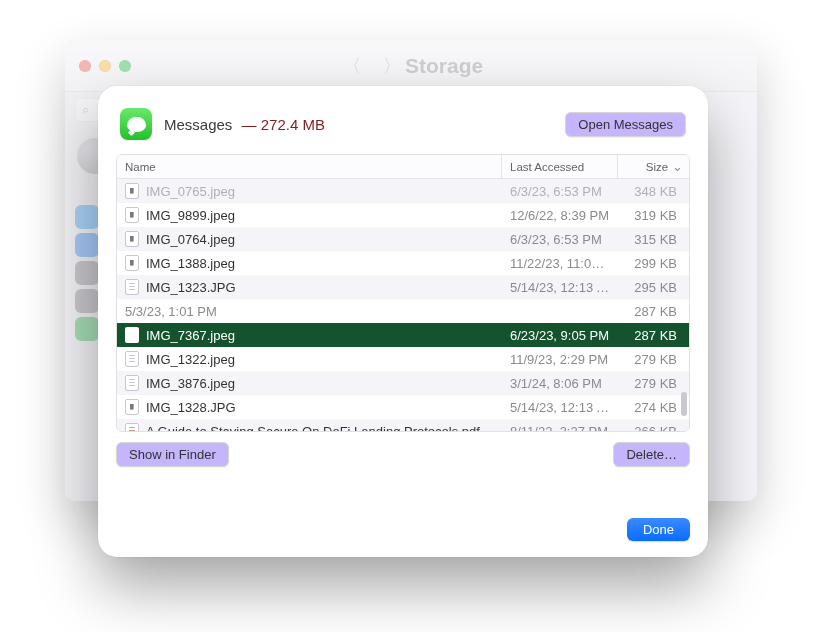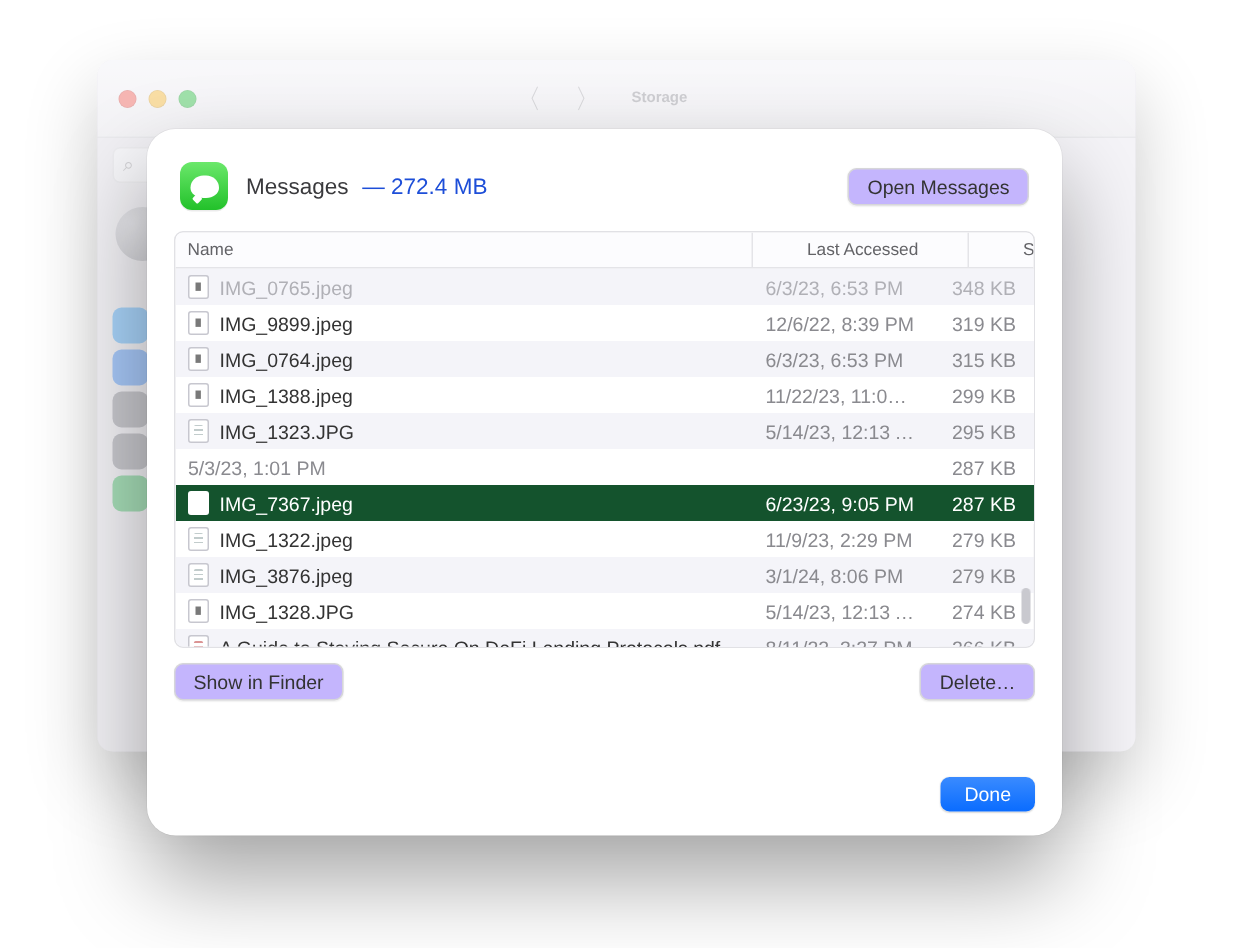--- a/index.html
+++ b/index.html
@@ -23,21 +23,21 @@
       background: linear-gradient(#f7f6fa, #ecebee);
       border-bottom: 1px solid #d8d7db;
       padding: 0 14px;
     }
     .traffic { display: flex; gap: 8px; margin-right: 12px; }
     .tdot { width: 12px; height: 12px; border-radius: 50%; }
     .tdot.red { background: #ff5f57; box-shadow: inset 0 0 0 0.5px rgba(0,0,0,0.15); }
     .tdot.yellow { background: #febc2e; box-shadow: inset 0 0 0 0.5px rgba(0,0,0,0.15); }
     .tdot.green { background: #28c840; box-shadow: inset 0 0 0 0.5px rgba(0,0,0,0.15); }
     .bg-navarrows { display: flex; gap: 22px; margin-left: 200px; color: #b0b0b5; font-size: 18px; }
-    .bg-title { margin-left: 20px; color: #9a9aa0; font-size: 10px; font-weight: 600; }
+    .bg-title { margin-left: 4px; color: #9a9aa0; font-size: 21px; font-weight: 600; }
     .bg-sidebar { position: absolute; left: 0; top: 52px; width: 208px; bottom: 0; background: #e6e5ec; border-right: 1px solid #dcdbe0; }
     .bg-search { position: absolute; left: 10px; top: 58px; width: 188px; height: 24px; border-radius: 5px; background: #f2f1f5; border: 1px solid #dedde2; display:flex; align-items:center; padding:0 6px; color:#a5a5aa; font-size:13px; }
     .bg-avatar { position: absolute; left: 12px; top: 98px; width: 36px; height: 36px; border-radius: 50%; background: radial-gradient(circle at 30% 30%, #cfcfd6, #9a9aa2); }
     .bg-text1 { position: absolute; left: 60px; top: 102px; color:#9d9da4; font-size:13px; }
     .bg-text2 { position: absolute; left: 60px; top: 120px; color:#bdbdc4; font-size:11px; }
     .bg-chiplist { position:absolute; left:10px; top:165px; display:flex; flex-direction:column; gap:4px; }
     .bg-chip { width: 24px; height: 24px; border-radius:6px; }
     .overlay-dim { position:absolute; inset:0; background: rgba(250,250,252,0.55); }
 
     
@@ -58,34 +58,34 @@
       display:flex; align-items:center; justify-content:center;
       margin-right: 12px;
       box-shadow: 0 1px 0 rgba(0,0,0,0.08);
     }
     .bubble {
       width: 19px; height: 15px; background: #fff; border-radius: 50% 50% 50% 50% / 60% 60% 50% 50%;
       position: relative;
     }
     .bubble::after { content:""; position:absolute; left:2px; bottom:-3px; width:5px; height:5px; background:#fff; border-radius:1px; transform: rotate(45deg); }
     .app-name { font-size: 15px; color: #3a3a3d; font-weight: 400; }
-    .app-size { font-size: 15px; color: #1d4ed8; margin-left: 5px; }
+    .app-size { font-size: 15px; color: #7f1d1d; margin-left: 5px; }
     .spacer { flex: 1; }
     .btn {
       background: #c4b5fd;
       border: 0.5px solid #d6d6d9;
       border-radius: 6px;
       padding: 4px 12px;
       font-size: 13px; color: #333;
       box-shadow: 0 0.5px 1px rgba(0,0,0,0.06);
       cursor: default;
     }
 
     .table-wrap { margin: 0 18px; border: 1px solid #e1e1e5; border-radius: 6px; overflow: hidden; height: 278px; display:flex; flex-direction:column; }
-    .thead { display:flex; background: #fcfcfe; border-bottom: 1px solid #e4e4e8; font-size: 11.5px; color:#636367; height:24px; align-items:center;gap:28px; }
+    .thead { display:flex; background: #fcfcfe; border-bottom: 1px solid #e4e4e8; font-size: 11.5px; color:#636367; height:24px; align-items:center; }
     .th { padding: 0 8px; }
     .th.name { flex: 0 0 385px; border-right: 1px solid #e4e4e8; height:100%; display:flex; align-items:center; }
     .th.la { flex: 0 0 116px; border-right: 1px solid #e4e4e8; height:100%; display:flex; align-items:center; }
     .th.size { flex: 1; display:flex; align-items:center; justify-content:flex-end; padding-right:6px; gap:4px; }
     .th.size .caret { font-size:13px; color:#8a8a90;}
 
     .tbody { flex:1; overflow:hidden; position:relative; }
     .rows { position:absolute; inset:0; overflow-y: auto; }
     .rows::-webkit-scrollbar { width: 14px; }
     .rows::-webkit-scrollbar-thumb { background: #d4d4d9; border-radius: 10px; border: 3px solid #fff; }

